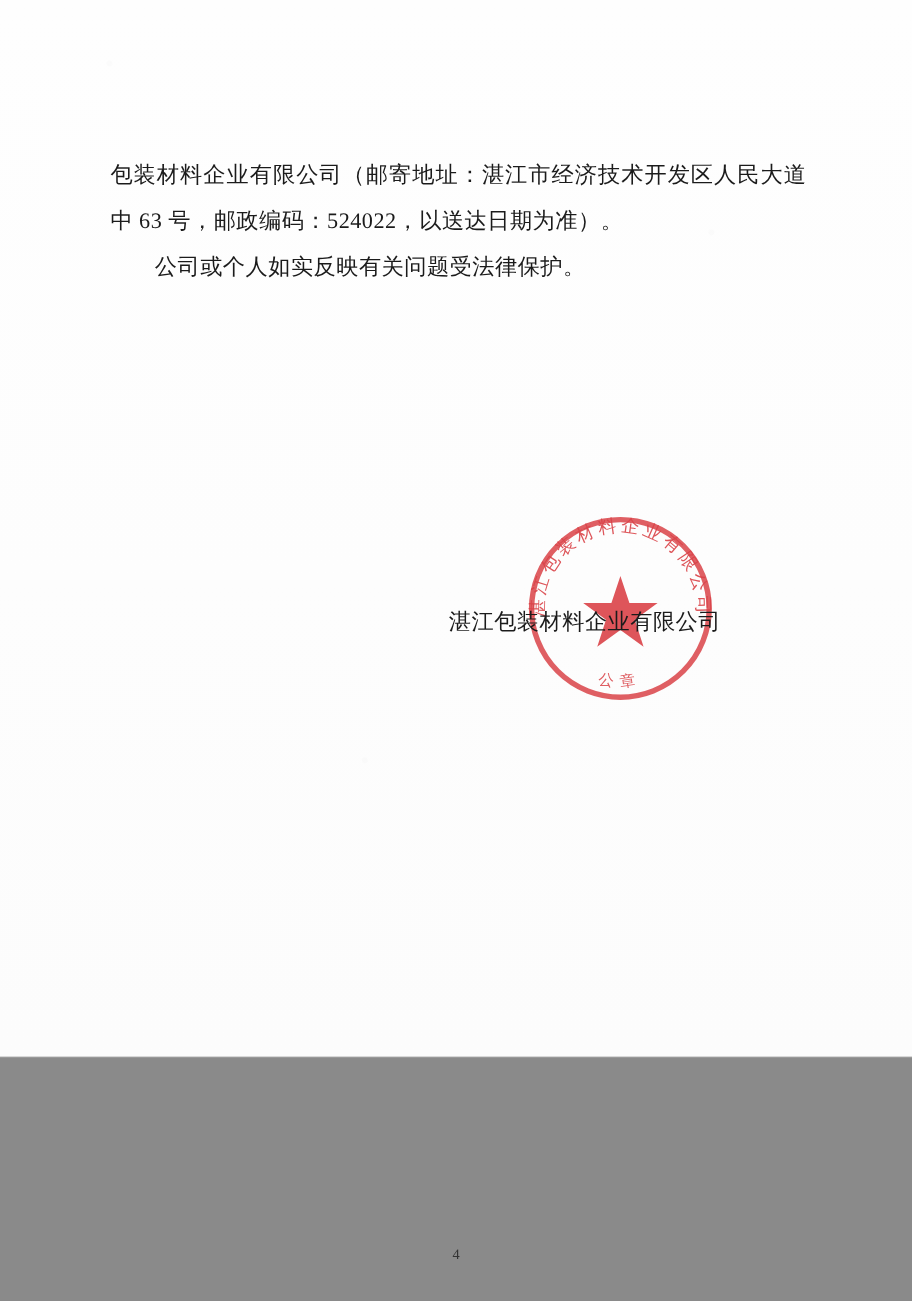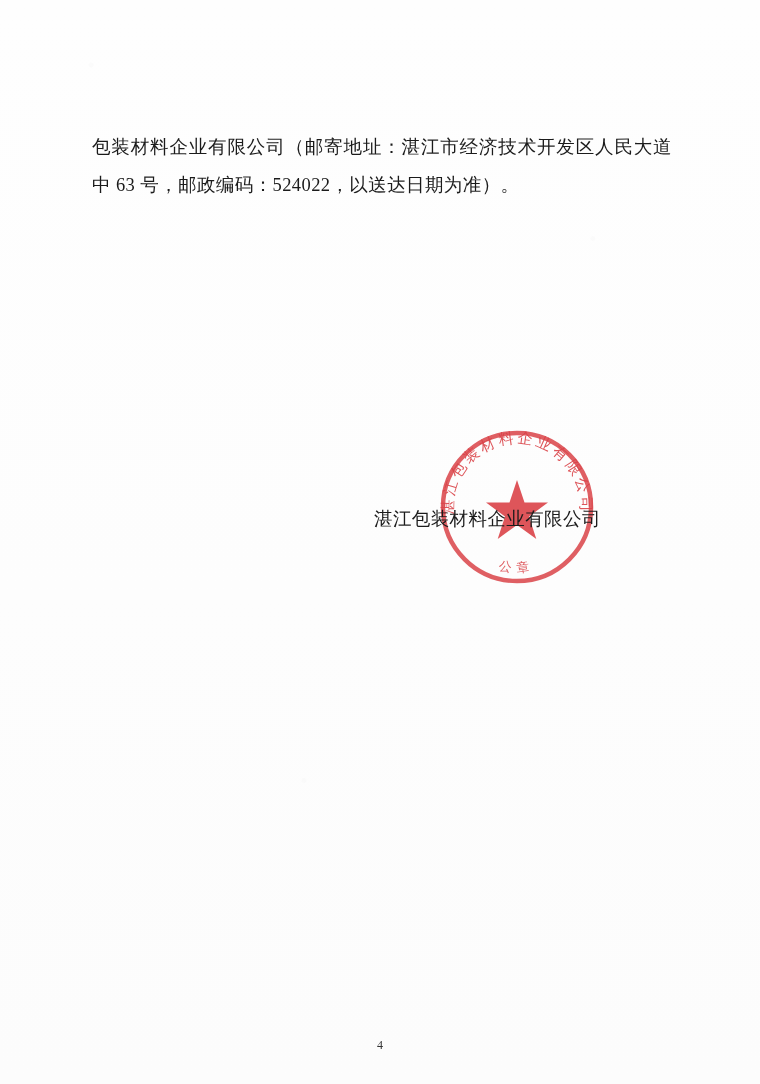--- a/index.html
+++ b/index.html
@@ -9,21 +9,21 @@
   }
   body {
     width: 760px;
     height: 1084px;
     overflow: hidden;
     font-family: "Liberation Serif", serif;
   }
   .page {
     position: relative;
     width: 760px;
-    height: 1084px;
+    height: 880px;
     background: #ffffff;
     box-sizing: border-box;
     box-shadow: 0 0 0 1px #d8d8d8;
   }
   
   .page::before {
     content: "";
     position: absolute;
     inset: 0;
     background:
@@ -103,20 +103,21 @@
 <body>
 
 <div class="page">
 
   <div class="body-area">
 
     <p class="para">包装材料企业有限公司（邮寄地址：湛江市经济技术开发区人民大道中 63 号，邮政编码：524022，以送达日期为准）。</p>
 
 
 
+    <p class="para indent2">公司或个人如实反映有关问题受法律保护。</p>
 
     <div class="gap-md"></div>
 
 
   </div>
 
   <div class="seal">
     <svg width="178" height="178" viewBox="0 0 178 178" xmlns="http://www.w3.org/2000/svg">
       <defs>
         <path id="sealArcTop" d="M 89,89 m -64,0 a 64,64 0 1 1 128,0" fill="none"></path>

